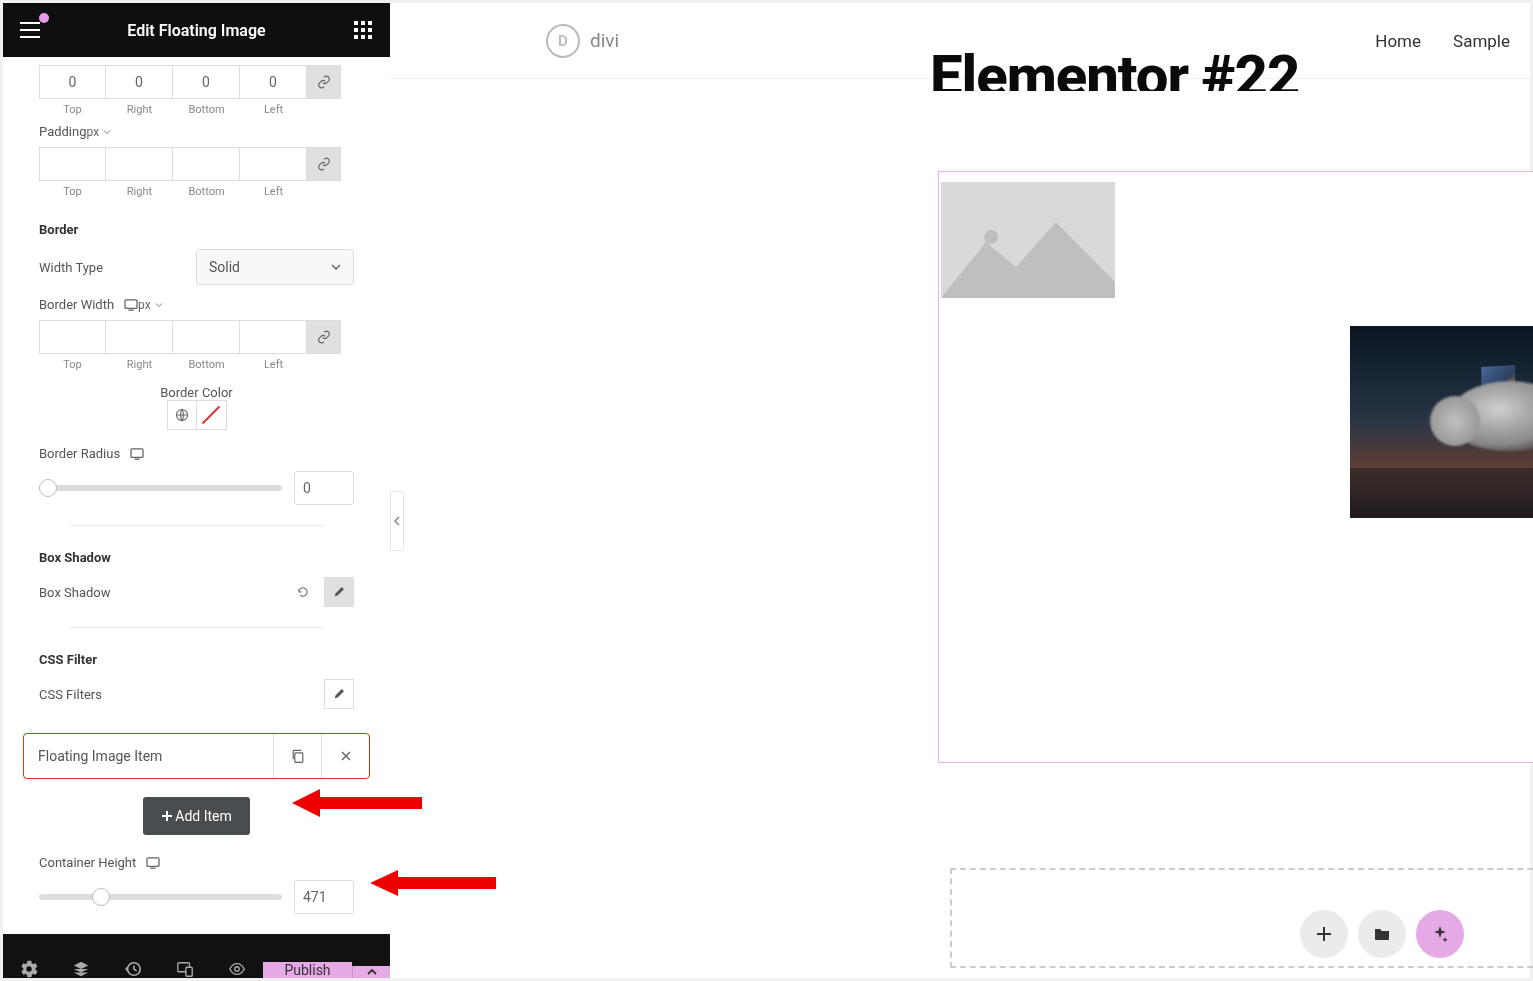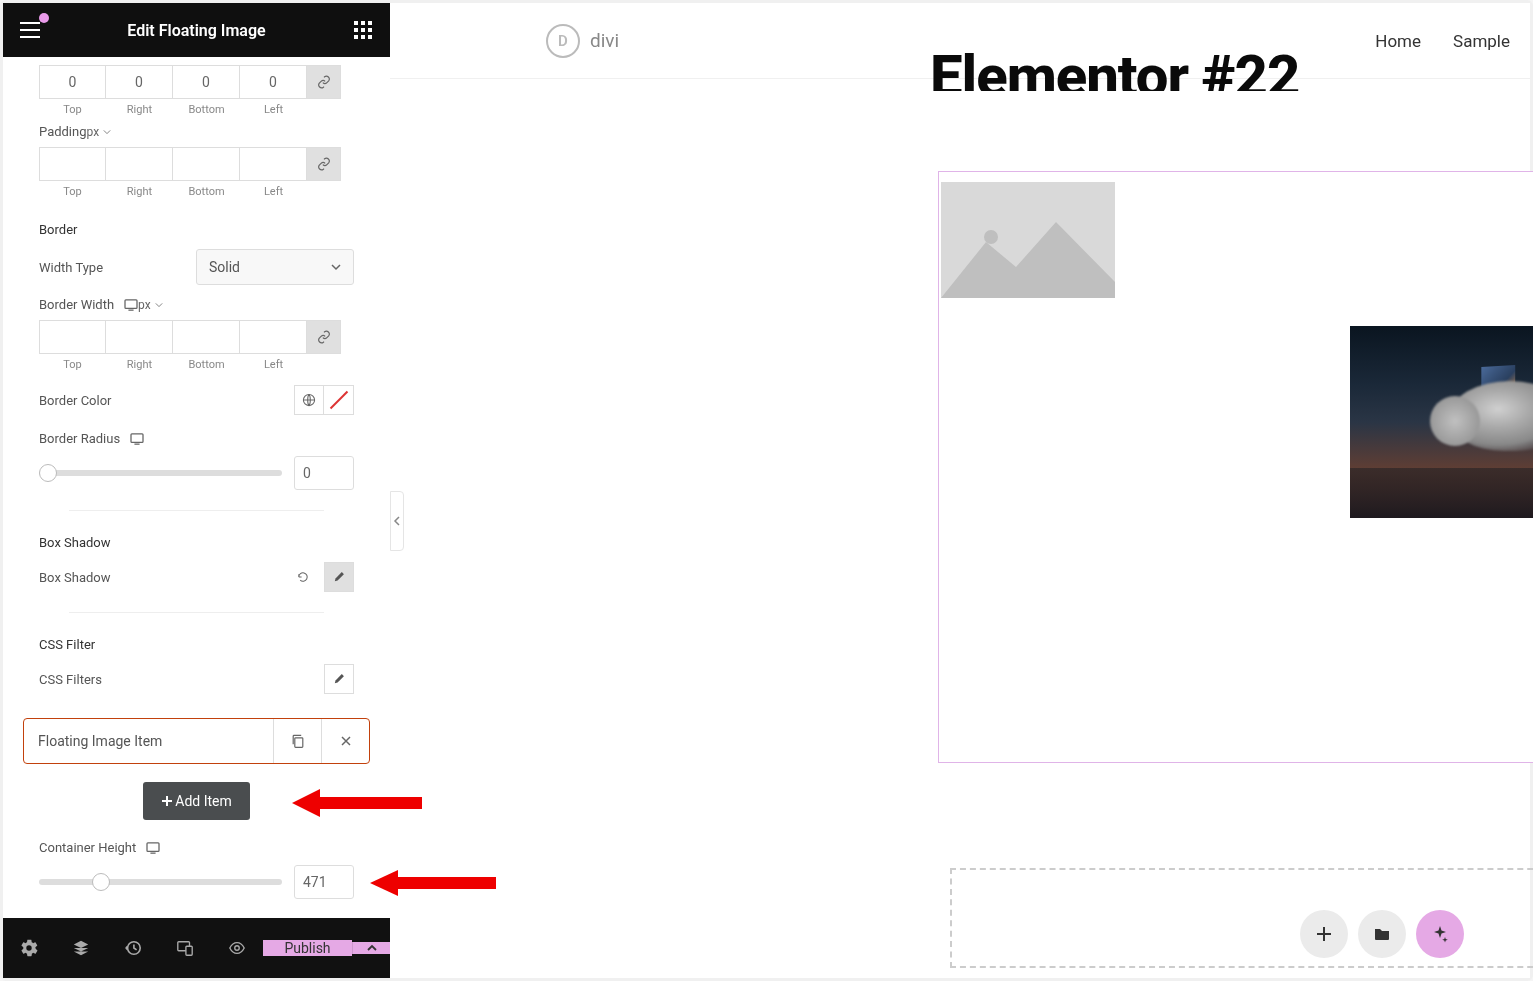--- a/index.html
+++ b/index.html
@@ -25,31 +25,31 @@
 .unit-select svg { width: 8px; height: 8px; }
 
 .four-inputs { display: flex; }
 .four-inputs .ni { width: 67px; height: 34px; border: 1px solid #ddd; text-align: center; font-size: 14px; color: #666; }
 .four-inputs .ni:not(:first-child) { border-left: none; }
 .link-btn { width: 34px; height: 34px; background: #e0e0e0; border: 1px solid #ddd; border-left: none; display: flex; align-items: center; justify-content: center; cursor: pointer; }
 .link-btn svg { width: 14px; height: 14px; stroke: #666; }
 .four-labels { display: flex; margin-top: 4px; }
 .four-labels span { width: 67px; text-align: center; font-size: 11px; color: #888; }
 
-.section-title { font-size: 13px; font-weight: 400; color: #333; margin-top: 24px; margin-bottom: 12px; }
+.section-title { font-size: 13px; font-weight: 700; color: #333; margin-top: 24px; margin-bottom: 12px; }
 
 .select-row { display: flex; align-items: center; justify-content: space-between; margin-bottom: 12px; }
 .select-row label { font-size: 13px; color: #555; }
 .select-box { width: 158px; height: 36px; border: 1px solid #ddd; border-radius: 3px; display: flex; align-items: center; justify-content: space-between; padding: 0 12px; font-size: 14px; color: #555; cursor: pointer; background: #f8f8f8; }
 .select-box svg { width: 10px; height: 10px; }
 
 .label-with-icon { display: flex; align-items: center; gap: 10px; }
 .label-with-icon svg { width: 14px; height: 12px; stroke: #666; }
 
-.color-row { display: flex; align-items: center; justify-content: space-between; margin-top: 14px; }
+.color-row { display: flex; align-items: center; justify-content: space-between; margin-top: 14px; flex-direction: column; }
 .color-row label { font-size: 13px; color: #555; }
 .color-controls { display: flex; }
 .globe-btn, .color-swatch { width: 30px; height: 30px; border: 1px solid #ddd; display: flex; align-items: center; justify-content: center; cursor: pointer; }
 .globe-btn svg { width: 14px; height: 14px; stroke: #666; fill: none; }
 .color-swatch { background: #fff; border-left: none; position: relative; }
 .color-swatch::after { content: ''; position: absolute; width: 24px; height: 2px; background: #d33; transform: rotate(-45deg); }
 
 .slider-row { display: flex; align-items: center; gap: 12px; margin-top: 10px; }
 .slider { flex: 1; height: 6px; background: #ddd; border-radius: 3px; position: relative; }
 .slider-thumb { position: absolute; top: -6px; width: 18px; height: 18px; background: #fff; border: 1px solid #bbb; border-radius: 50%; cursor: pointer; }
@@ -71,21 +71,21 @@
 .image-item-card .item-action { width: 48px; height: 100%; border-left: 1px solid #ddd; display: flex; align-items: center; justify-content: center; cursor: pointer; }
 .image-item-card .item-action svg { width: 16px; height: 16px; stroke: #666; fill: none; }
 
 .add-item-row { display: flex; justify-content: center; margin-top: 18px; }
 .add-item-btn { background: #4a4d4f; color: #fff; border: none; height: 38px; padding: 0 18px; border-radius: 3px; display: flex; align-items: center; gap: 2px; font-size: 14px; cursor: pointer; }
 .add-item-btn svg { width: 12px; height: 12px; }
 
 .container-height-row { margin-top: 20px; margin-bottom: 20px; }
 
 
-.sidebar-footer { height: 60px; background: #111; display: flex; align-items: center; }
+.sidebar-footer { height: 44px; background: #111; display: flex; align-items: flex-end; }
 .footer-icon { flex: 1; display: flex; align-items: center; justify-content: center; color: #aaa; cursor: pointer; max-width: 52px; }
 .footer-icon svg { width: 18px; height: 18px; }
 .publish-btn { flex: 1; background: #e5a9e5; color: #333; display: flex; align-items: center; justify-content: center; font-size: 14px; cursor: pointer; }
 .expand-publish { width: 38px; background: #e5a9e5; display: flex; align-items: center; justify-content: center; border-left: 1px solid rgba(0,0,0,0.1); cursor: pointer; }
 .expand-publish svg { width: 12px; height: 12px; }
 
 
 .collapse-handle { position: absolute; top: 50%; right: -14px; width: 14px; height: 60px; background: #fff; border: 1px solid #e5e5e5; border-radius: 0 4px 4px 0; display: flex; align-items: center; justify-content: center; cursor: pointer; z-index: 5; }
 .collapse-handle svg { width: 8px; height: 12px; }
 

